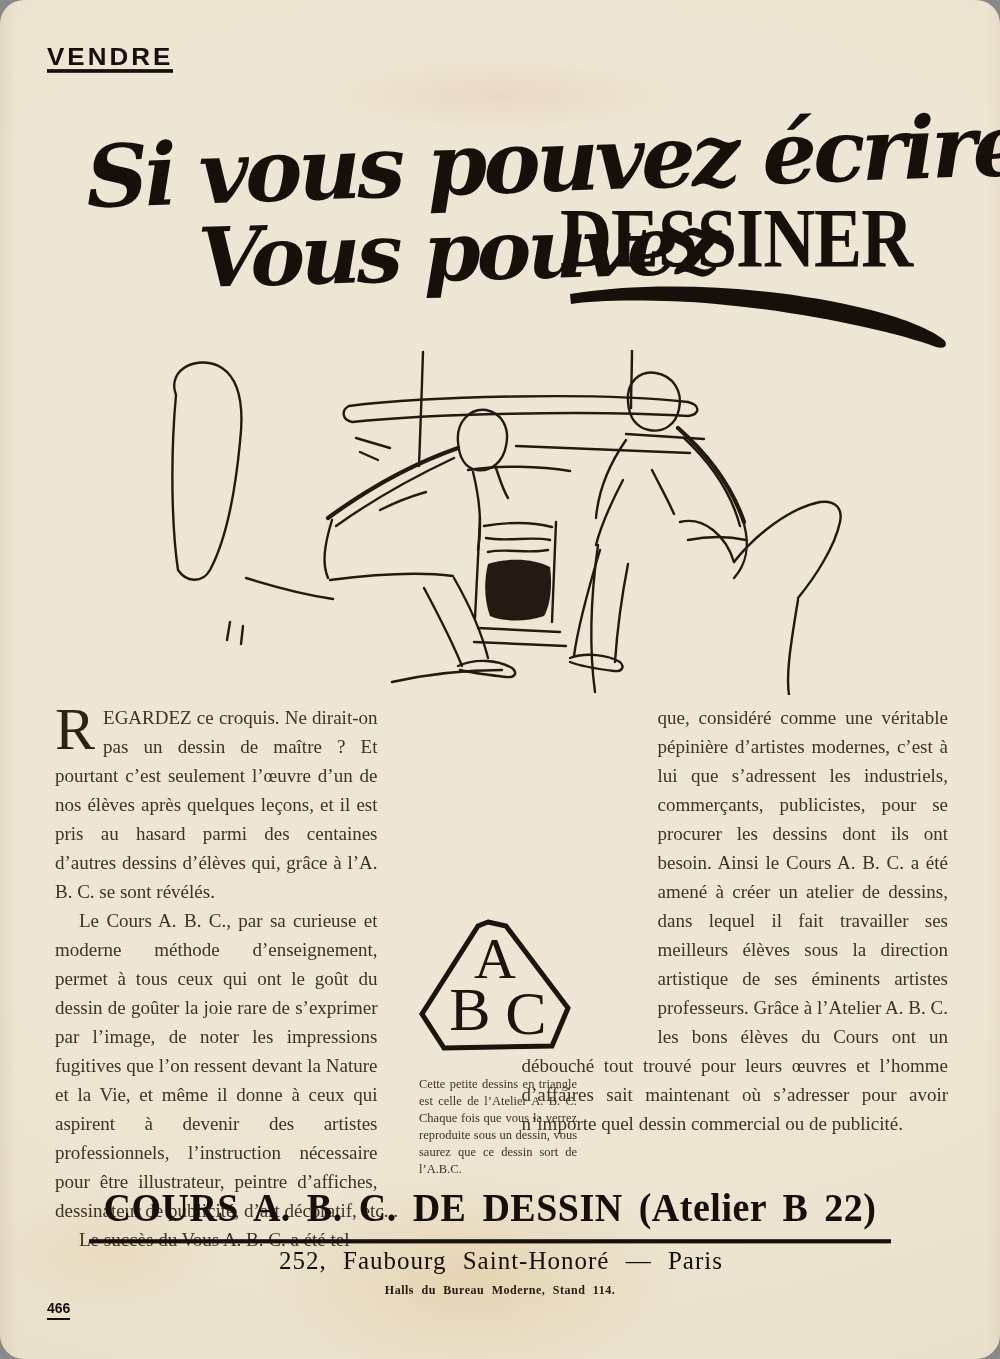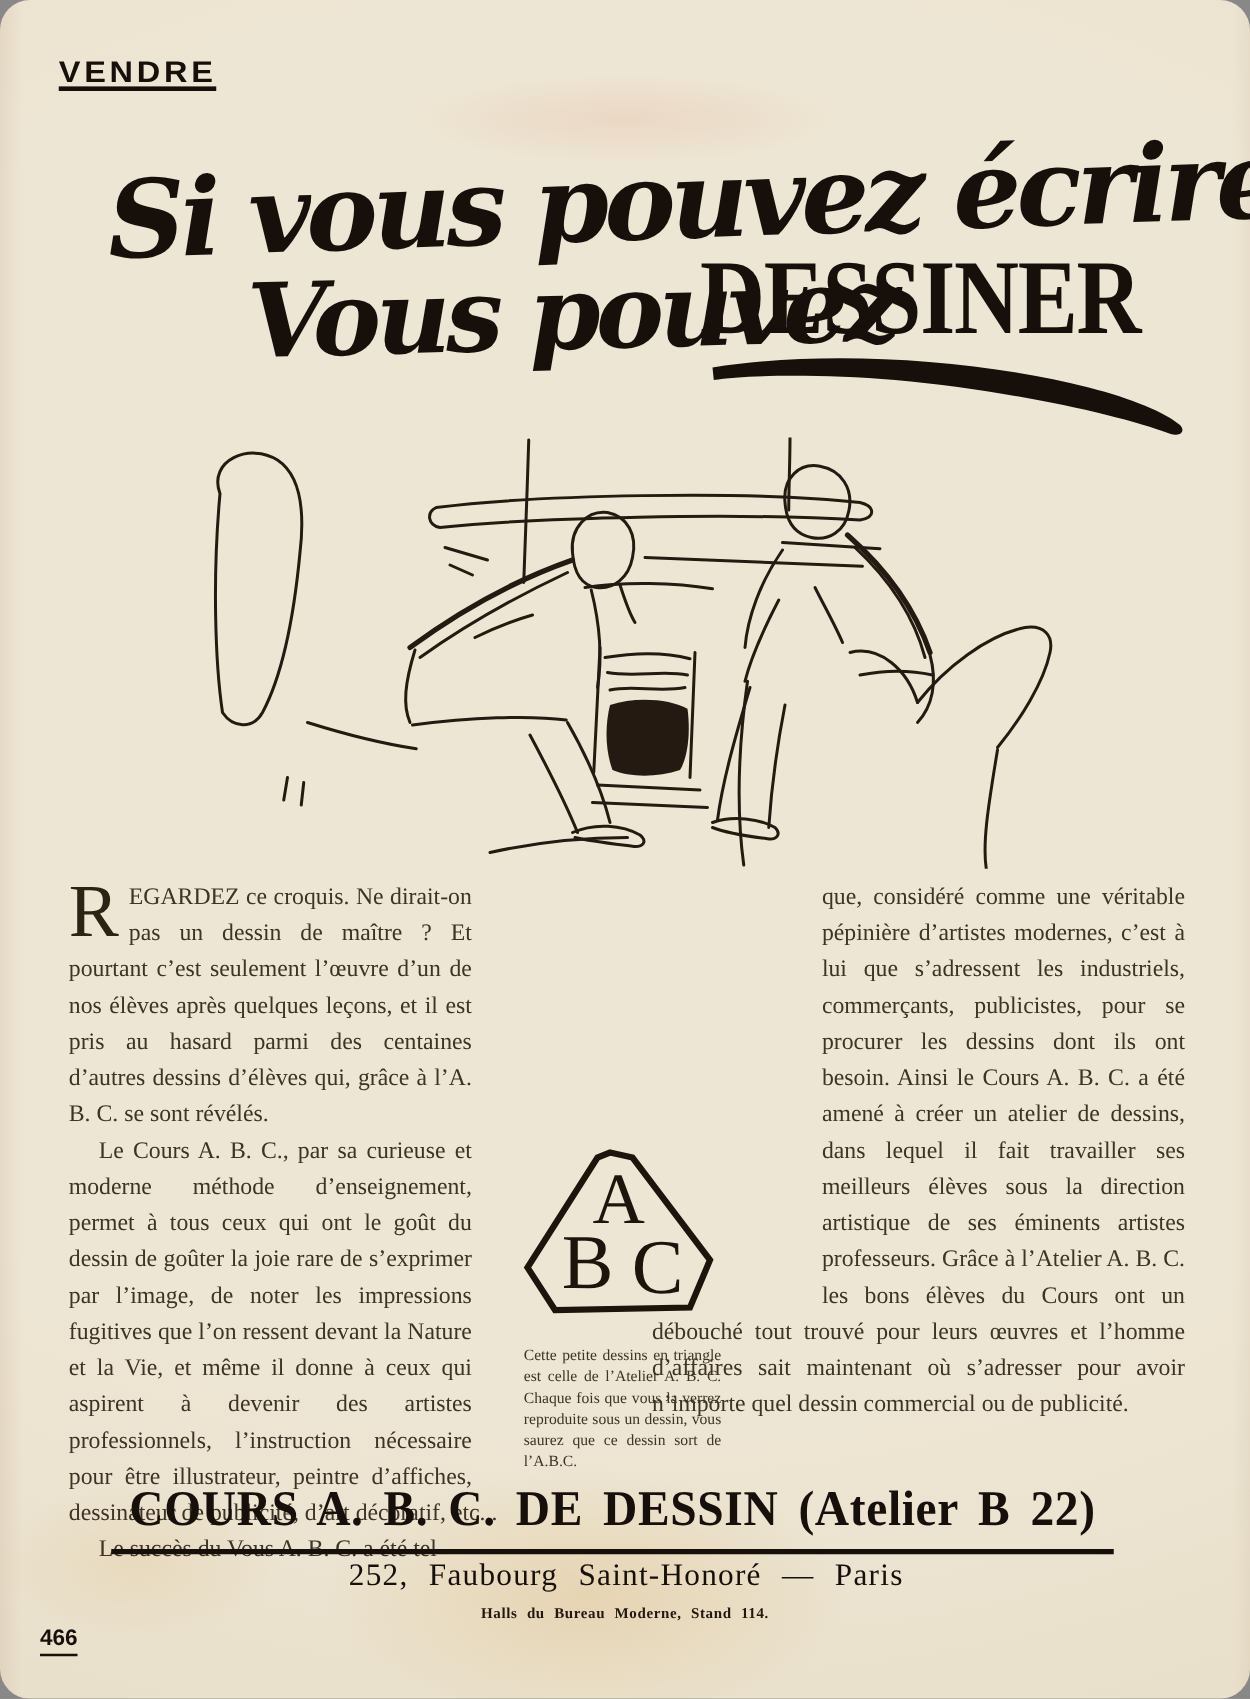--- a/index.html
+++ b/index.html
@@ -90,23 +90,23 @@
     position:absolute;left:1px;top:1247px;width:1000px;text-align:center;
     font-family:"Liberation Serif", serif;font-weight:normal;
     font-size:25px;letter-spacing:1px;word-spacing:9px;color:#17100a;
   }
   .footer-venue{
     position:absolute;left:0;top:1283px;width:1000px;text-align:center;
     font-family:"Liberation Serif", serif;font-weight:bold;
     font-size:12px;letter-spacing:0.5px;word-spacing:4px;color:#221810;
   }
   .page-number{
-    position:absolute;left:32px;top:1300px;
+    position:absolute;left:47px;top:1300px;
     font-family:"Liberation Sans", sans-serif;font-weight:bold;
-    font-size:18px;color:#17100a;border-bottom:2.5px solid #17100a;
+    font-size:14px;color:#17100a;border-bottom:2.5px solid #17100a;
     padding-bottom:1px;line-height:1.2;
   }
 </style>
 </head>
 <body>
 
 <div class="paper">
 
   <div class="masthead">VENDRE</div>
 

